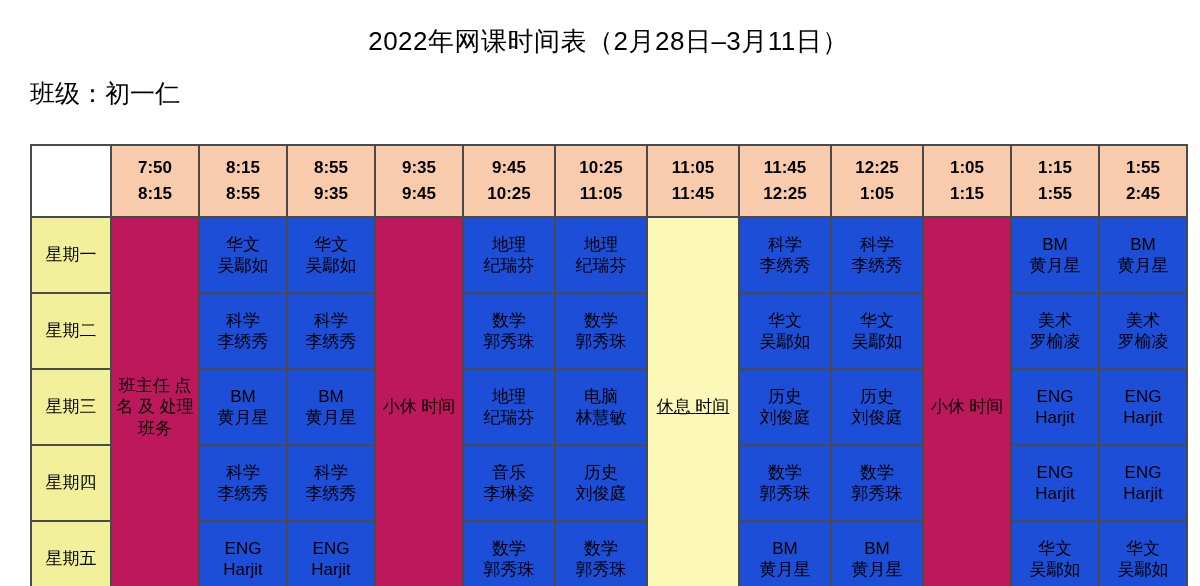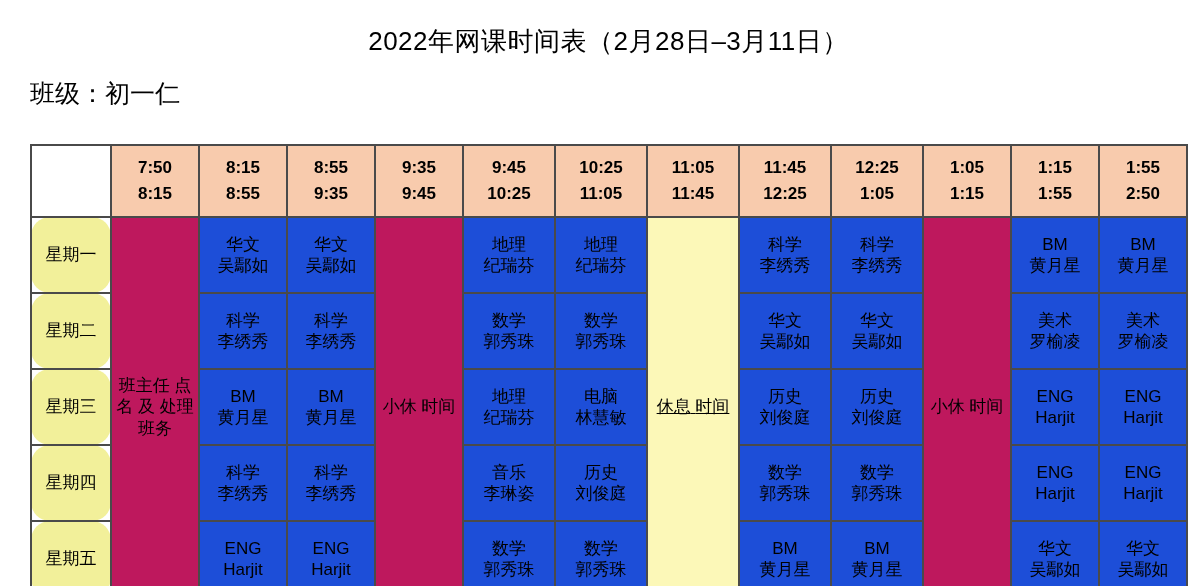--- a/index.html
+++ b/index.html
@@ -68,21 +68,20 @@
   .hdr .t1, .hdr .t2 {
     display: block;
     line-height: 1.55;
   }
   .daycell {
     background: #f2f09a;
     font-weight: normal;
     font-size: 18px;
     width: 80px;
     height: 70px;
-    border-radius: 19px;
   }
   .blue {
     background: #be185d;
   }
   .yellow {
     background: #fcf8b8;
     text-decoration: underline;
   }
   .green {
     background: #1d4ed8;
@@ -164,21 +163,21 @@
         <td class="hdr">
           <span class="t1">1:05</span>
           <span class="t2">1:15</span>
         </td>
         <td class="hdr">
           <span class="t1">1:15</span>
           <span class="t2">1:55</span>
         </td>
         <td class="hdr">
           <span class="t1">1:55</span>
-          <span class="t2">2:50</span>
+          <span class="t2">2:45</span>
         </td>
       </tr>
 
       <tr>
         <td class="daycell">星期一</td>
         <td class="blue vert" rowspan="5">
           <span>班主任</span>
           <span>点名</span>
           <span>及</span>
           <span>处理</span>

